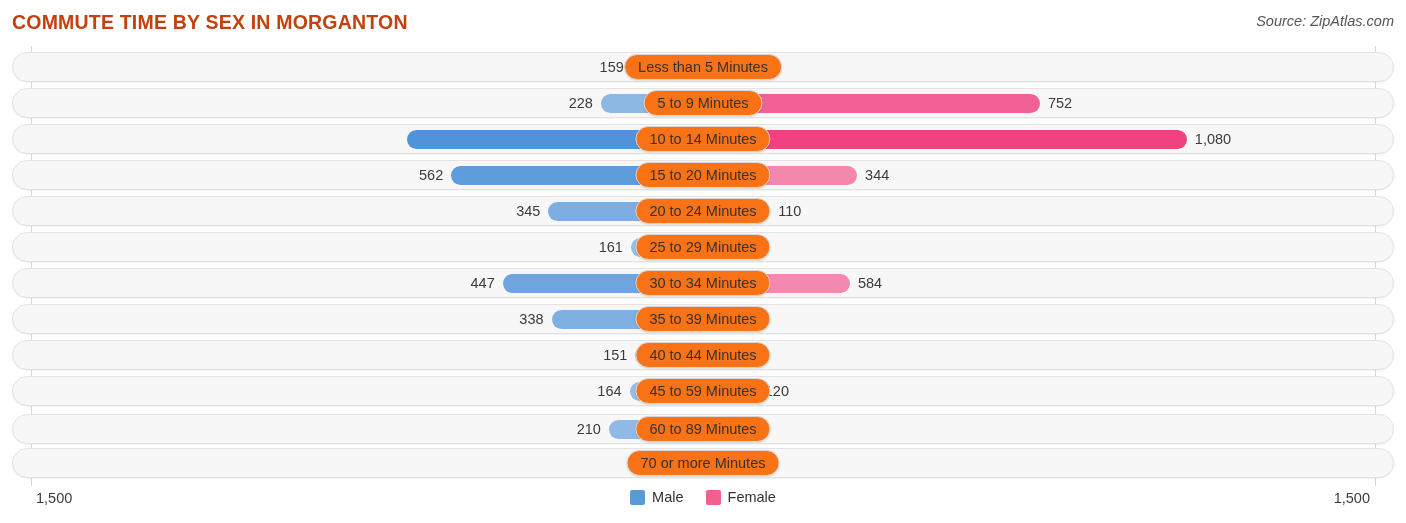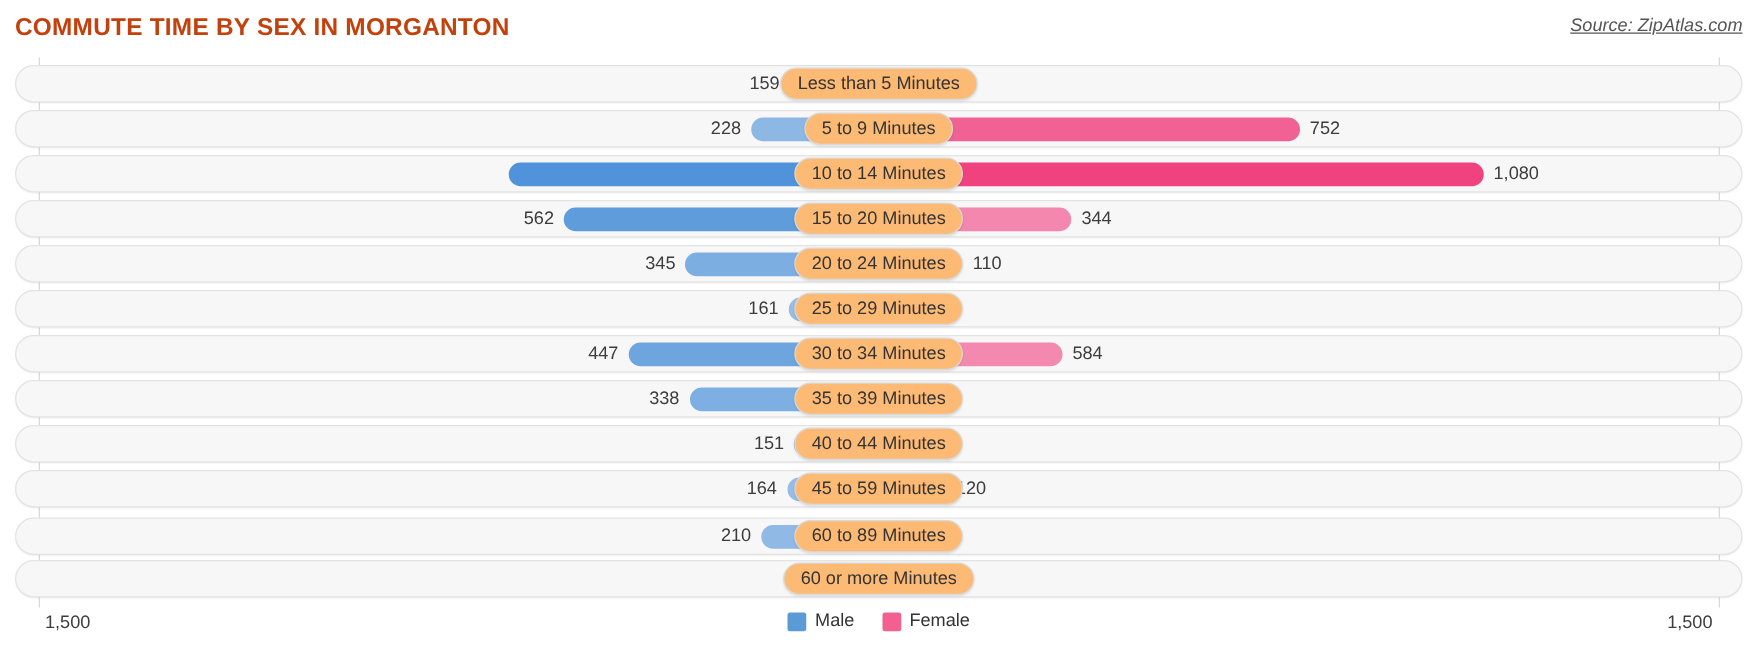--- a/index.html
+++ b/index.html
@@ -31,21 +31,20 @@
     white-space: nowrap;
     font-weight: bold;
   }
   #source-label {
     position: absolute;
     right: 12px; top: 13px;
     font-size: 14.5px;
     font-style: italic;
     color: #555555;
     white-space: nowrap;
-    text-decoration: underline;
   }
 
   
   #plot {
     position: absolute;
     left: 0; top: 46px;
     width: 1406px; height: 440px;
   }
   .axis-line {
     position: absolute;
@@ -99,21 +98,21 @@
     white-space: nowrap;
   }
   .val-male   { text-align: right; }
   .val-female { text-align: left; }
 
   .center-label {
     position: absolute;
     top: 2px;
     height: 26px;
     line-height: 24px;
-    background: #fdba74;
+    background: #f97316;
     border: 1px solid #d9d9d9;
     border-radius: 13px;
     font-size: 14.5px;
     color: #333333;
     text-align: center;
     padding: 0 13px;
     white-space: nowrap;
     box-shadow: 0 1px 2px rgba(0,0,0,0.10);
     transform: translateX(-50%);
   }
@@ -285,21 +284,21 @@
           <div class="center-label" style="left: 691px;">60 to 89 Minutes</div>
         </div>
         <div class="row" style="top: 402px;">
           <div class="track"></div>
           <div class="bars">
             <div class="bar bar-male" style="left: 675.768px; width: 15.232px; background: rgb(169, 200, 233);"></div>
             <div class="bar bar-female" style="left: 691px; width: 8.064px; background: rgb(246, 166, 195);"></div>
             <div class="val val-male" style="right: 0px; left: 609.768px; width: 58px;">34</div>
             <div class="val val-female" style="left: 707.064px; width: 70px;">18</div>
           </div>
-          <div class="center-label" style="left: 691px;">60 or more Minutes</div>
+          <div class="center-label" style="left: 691px;">70 or more Minutes</div>
         </div>
       </div>
   </div>
 
   <div id="footer">
     <div id="tick-left">1,500</div>
     <div id="tick-right">1,500</div>
     <div id="legend">
       <div class="legend-item">
         <span class="legend-swatch" id="sw-male" style="background: rgb(91, 155, 213);"></span>

